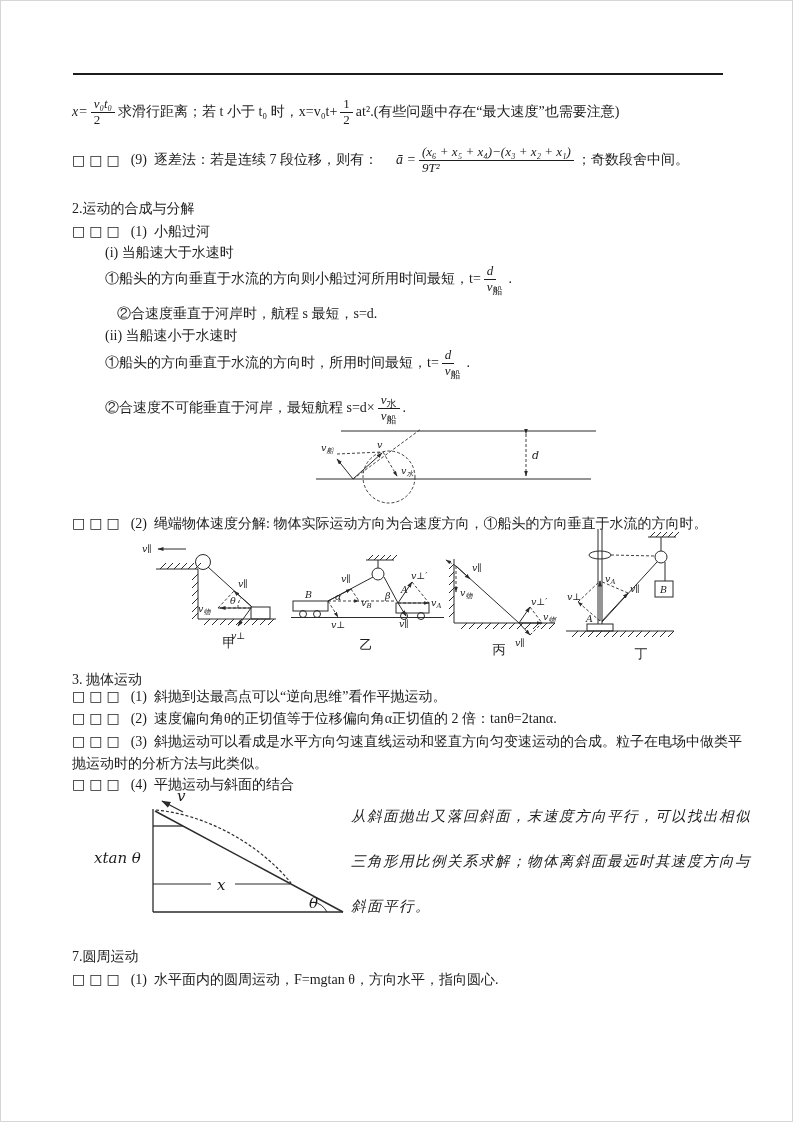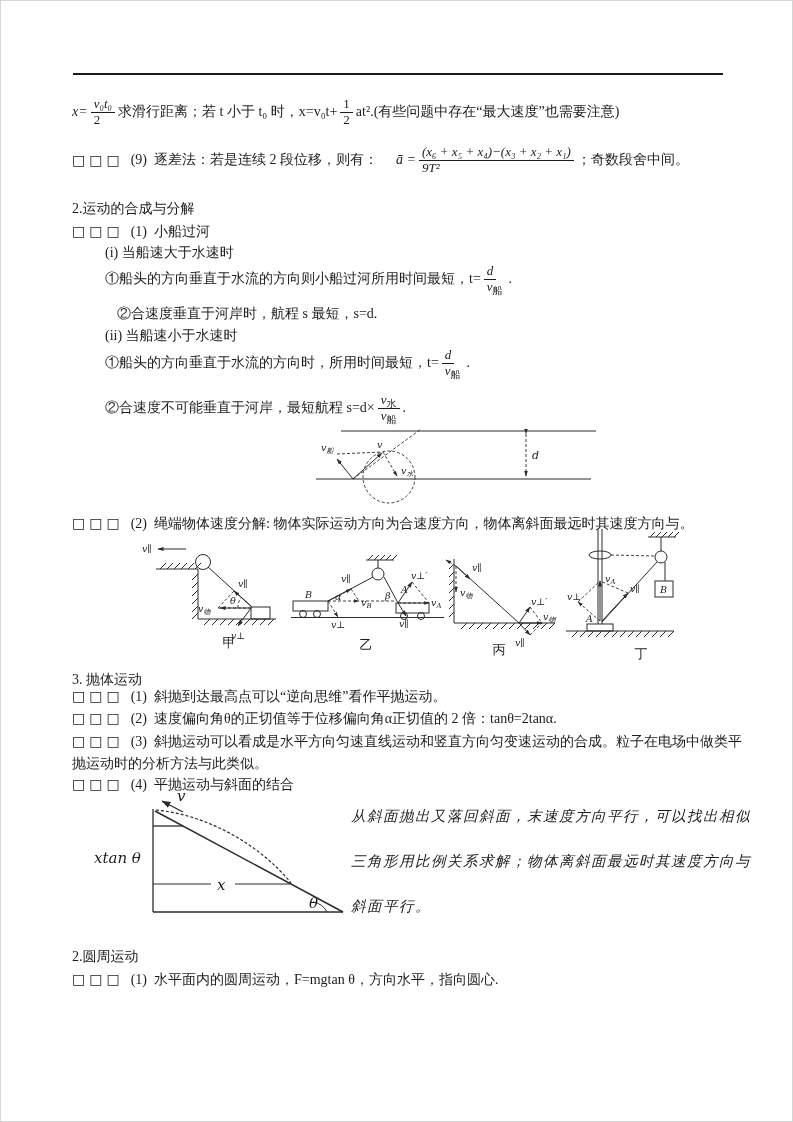--- a/index.html
+++ b/index.html
@@ -47,21 +47,21 @@
     <span class="frac">
         <span class="fn">1</span>
         <span class="fd">2</span>
       </span>
     <span>at².(有些问题中存在“最大速度”也需要注意)</span>
   </div>
 
   <div class="frow" style="left:71px;top:136px;height:46px;">
     <span class="cb">□□□</span>
     <span class="inum">(9)</span>
-    <span>逐差法：若是连续 2 段位移，则有：</span>
+    <span>逐差法：若是连续 7 段位移，则有：</span>
     <span class="it" style="margin-left:18px;">ā =</span>
     <span class="frac">
         <span class="fn it">(x₆ + x₅ + x₄)−(x₃ + x₂ + x₁)</span>
         <span class="fd it">9T²</span>
       </span>
     <span>；奇数段舍中间。</span>
   </div>
 
   <div class="row" style="left:71px;top:198px;">2.运动的合成与分解</div>
 
@@ -117,21 +117,21 @@
     <line class="ln" x1="44" y1="58" x2="73" y2="32" marker-end="url(#mkR)"></line>
     <line class="dl" x1="74" y1="31" x2="88" y2="55" marker-end="url(#mkR)"></line>
     <line class="dl" x1="217" y1="13" x2="217" y2="55" marker-start="url(#mkR)" marker-end="url(#mkR)"></line>
     <text x="12" y="30"><tspan>v</tspan><tspan class="sb" dy="2">船</tspan></text>
     <text x="68" y="27">v</text>
     <text x="92" y="53"><tspan>v</tspan><tspan class="sb" dy="2">水</tspan></text>
     <text x="223" y="38" style="font-size:11px">d</text>
   </svg>
 
   <div class="row" style="left:71px;top:512px;">
-    <span class="cb">□□□</span><span class="inum">(2)</span><span>绳端物体速度分解: 物体</span><span class="u">实际运动方向为合速度方向</span><span>，物体离斜面最远时其速度方向与。</span>
+    <span class="cb">□□□</span><span class="inum">(2)</span><span>绳端物体速度分解: 物体</span><span class="u">实际运动方向为合速度方向</span><span>，①船头的方向垂直于水流的方向时。</span>
   </div>
 
   <svg style="left:133px;top:535px;" width="165" height="115" viewBox="0 0 165 115">
     <defs>
         <marker id="mkJ" markerWidth="7" markerHeight="5" refX="5.5" refY="2" orient="auto">
           <path d="M0,0 L6,2 L0,4 z" fill="#2b2b2b"></path>
         </marker>
       </defs>
     <line class="ln" x1="52" y1="13" x2="24" y2="13" marker-end="url(#mkJ)"></line>
     <circle class="ln" cx="69" cy="26" r="7.5"></circle>
@@ -291,18 +291,18 @@
     <text x="88" y="10" class="big">v</text>
     <text x="5" y="72" class="big">xtan θ</text>
     <text x="128" y="99" class="big">x</text>
     <text x="220" y="117" class="big">θ</text>
   </svg>
 
   <div class="kai" style="left:350px;top:851px;">三角形用比例关系求解；物体离斜面最远时其速度方向与</div>
   <div class="kai" style="left:350px;top:806px;">从斜面抛出又落回斜面，末速度方向平行，可以找出相似</div>
   <div class="kai" style="left:350px;top:896px;">斜面平行。</div>
 
-  <div class="row" style="left:71px;top:946px;">2.圆周运动</div>
+  <div class="row" style="left:71px;top:946px;">7.圆周运动</div>
   <div class="row" style="left:71px;top:968px;">
     <span class="cb">□□□</span><span class="inum">(1)</span><span>水平面内的圆周运动，F=mgtan θ，方向水平，指向圆心.</span>
   </div>
 
 </div>
 
 </body></html>

